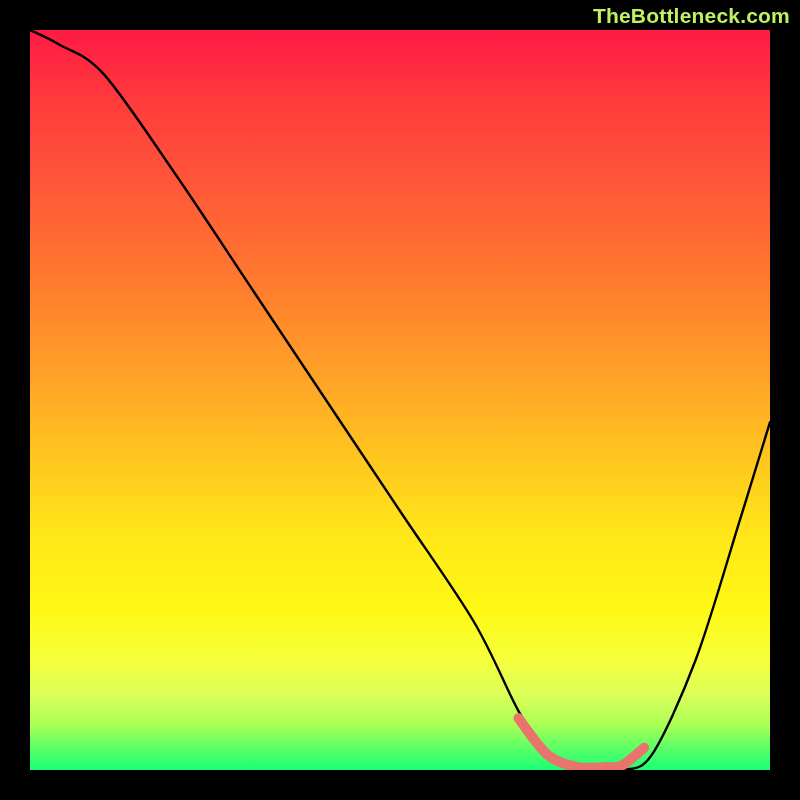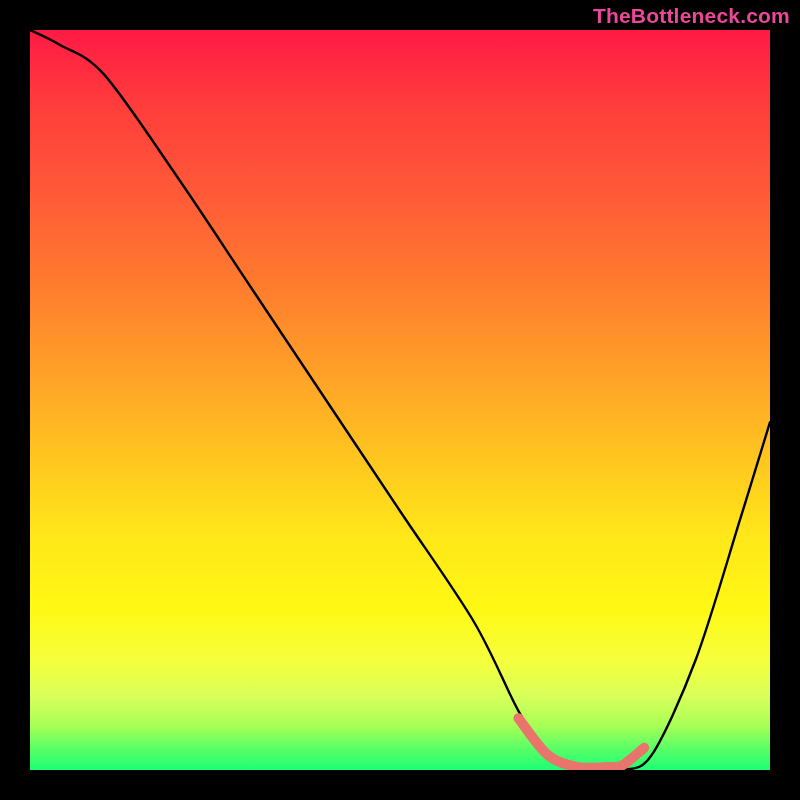--- a/index.html
+++ b/index.html
@@ -14,21 +14,21 @@
   .frame {
     position: relative;
     width: 800px;
     height: 800px;
     background: #000;
   }
   .watermark {
     position: absolute;
     top: 4px;
     right: 10px;
-    color: #ec4899;
+    color: #bef264;
     font-size: 21px;
     font-weight: 600;
     letter-spacing: 0.2px;
     z-index: 10;
   }
   .plot {
     position: absolute;
     left: 30px;
     top: 30px;
     width: 740px;

